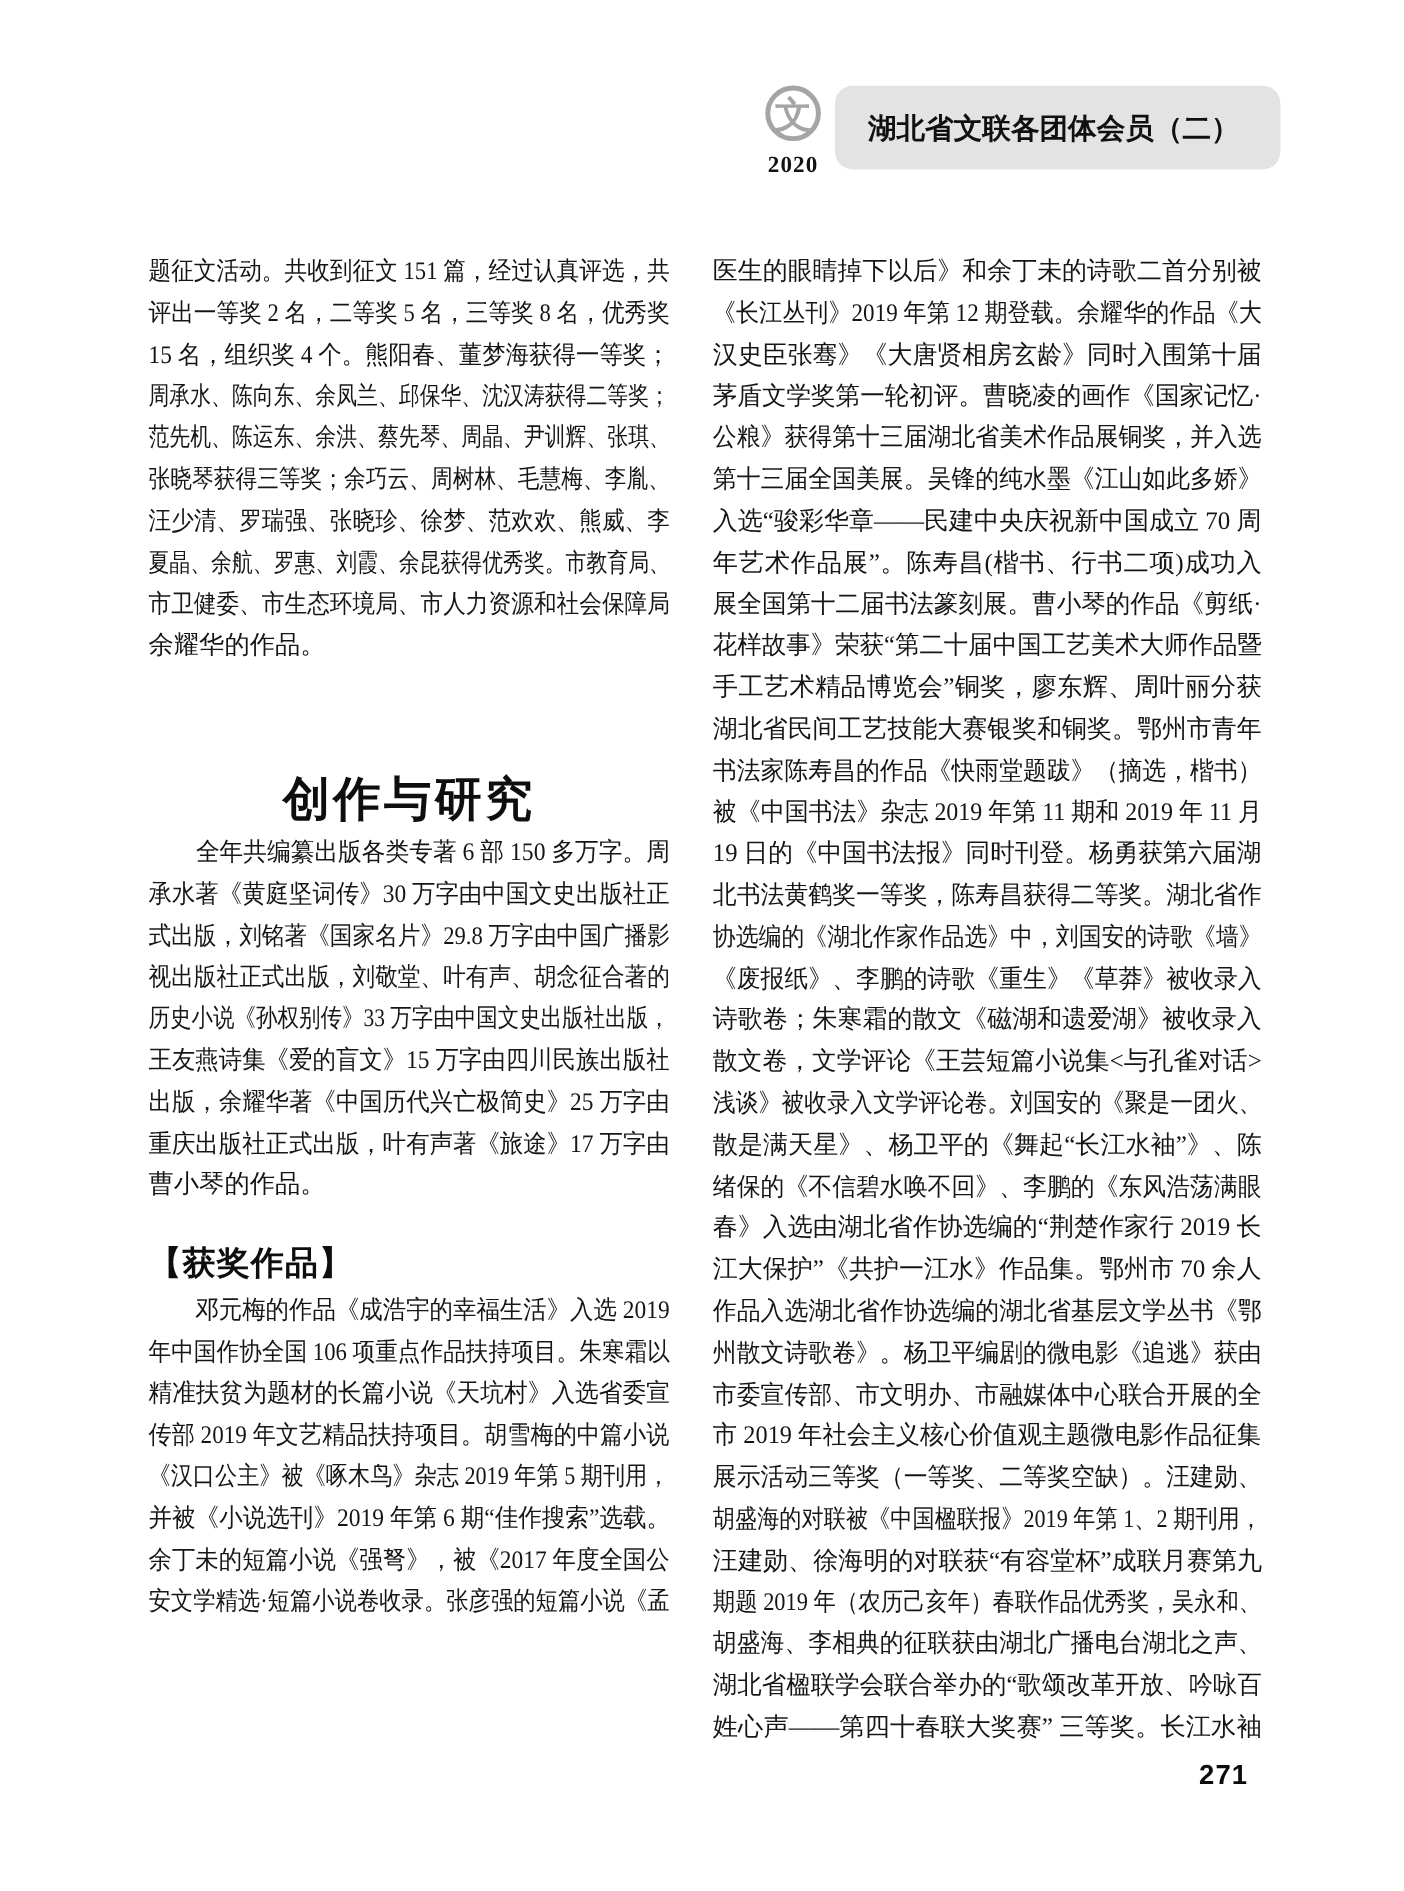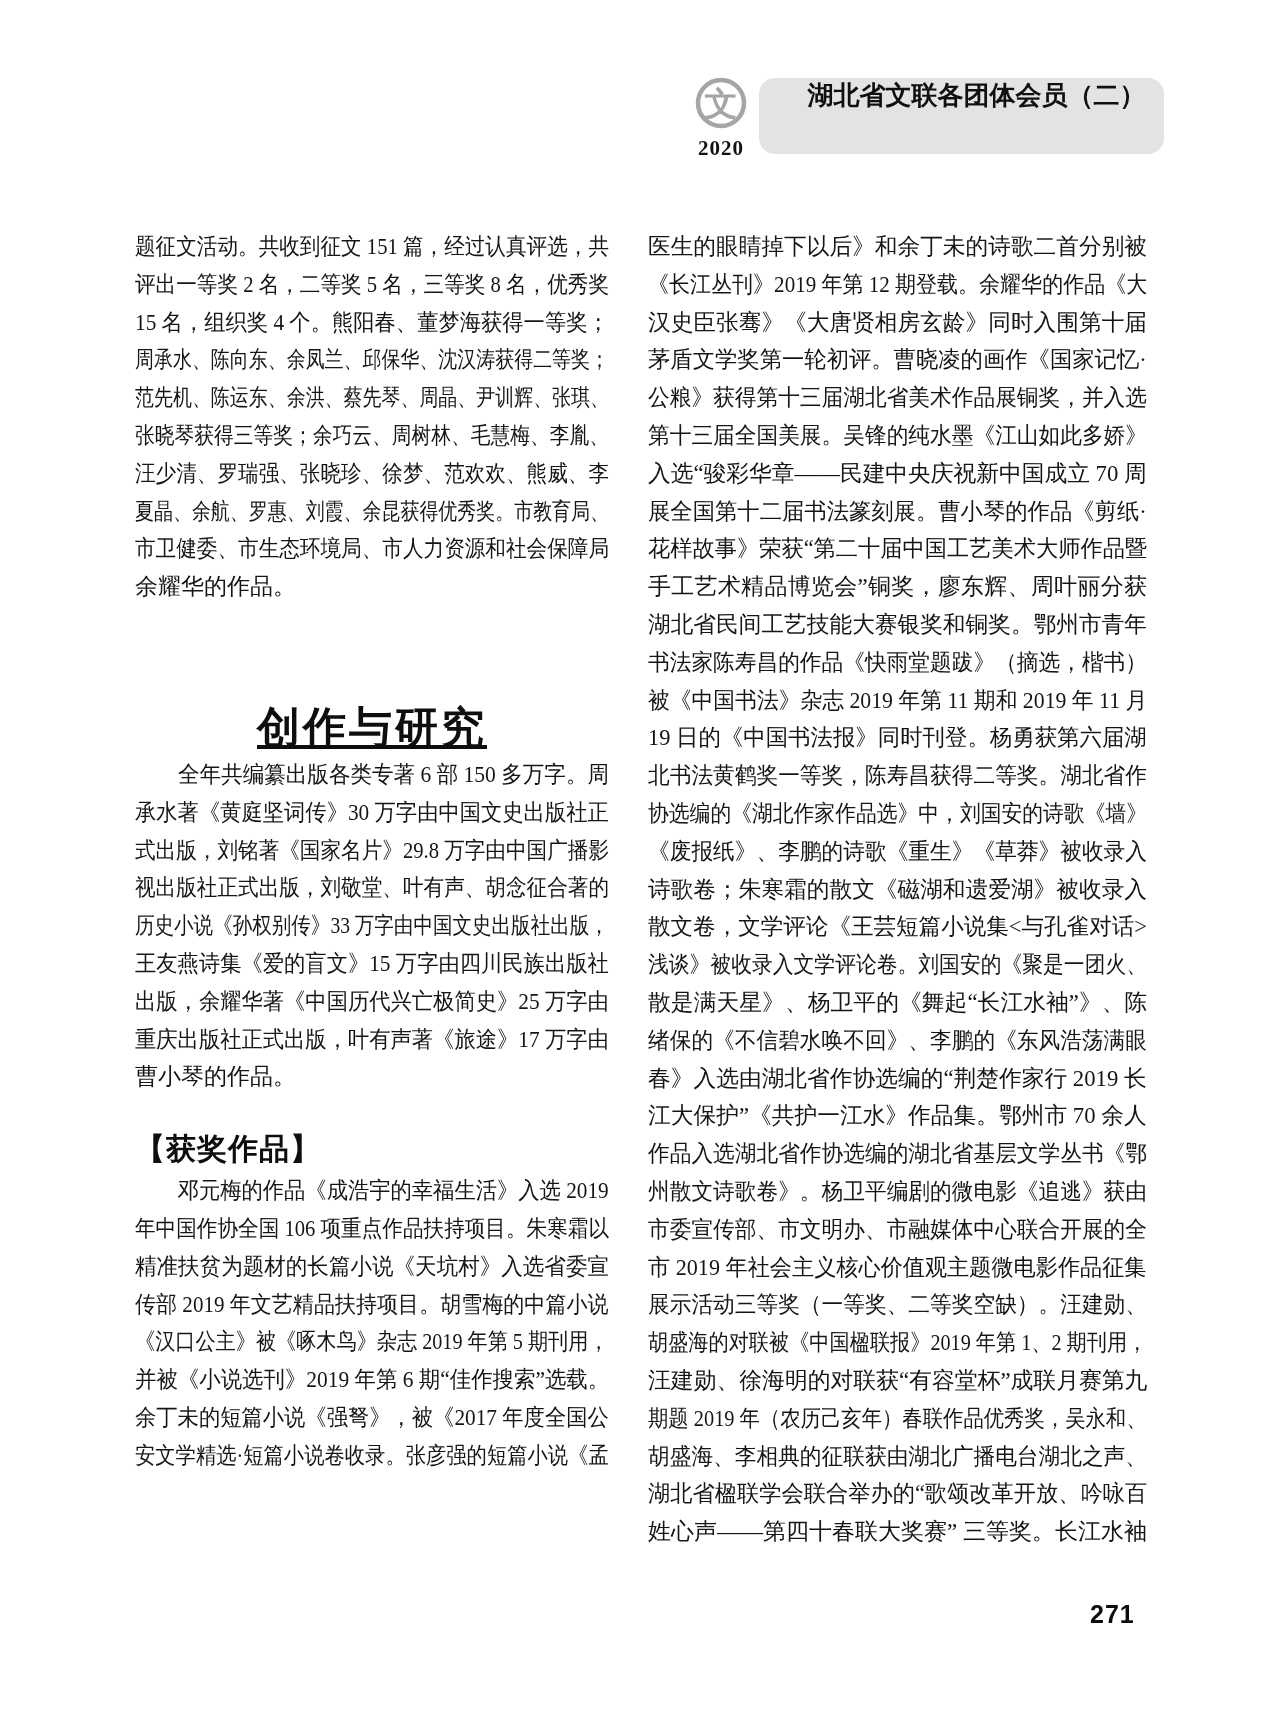--- a/index.html
+++ b/index.html
@@ -6,38 +6,38 @@
   .page{
     position:relative;width:1276px;height:1719px;background:#fff;overflow:hidden;
     font-family:"Liberation Serif", serif;color:#151515;
   }
   
   .header{position:absolute;top:78px;left:692px;right:112px;display:flex;align-items:flex-start;}
   .logo-block{width:58px;flex:0 0 58px;text-align:center;margin-right:9px;margin-top:-2px;}
   .logo-year{font-size:21px;font-weight:bold;letter-spacing:1px;margin-top:0;color:#111;}
   .banner{
     flex:1;background:#e3e3e3;border-radius:16px;height:76px;box-sizing:border-box;
-    padding-left:30px;display:flex;flex-direction:row;justify-content:center;gap:17px;
+    padding-left:30px;display:flex;flex-direction:column;justify-content:center;gap:17px;
   }
   .banner-title{font-family:"Liberation Sans", sans-serif;font-weight:bold;font-size:26px;color:#101010;}
   .banner-sub{font-family:"Liberation Sans", sans-serif;font-weight:bold;font-size:16.5px;color:#1c1c1c;}
   
   .col{position:absolute;top:228px;}
   .col-left{left:135px;width:474px;}
   .col-right{left:648px;width:499px;}
   .para{margin:0;}
   .line{
     font-size:23px;line-height:37.8px;height:37.8px;white-space:nowrap;
     text-align:justify;text-align-last:justify;overflow:visible;
   }
   .flush-last .line:last-child{text-align-last:left;}
   .indent-first .line:first-child{text-indent:2em;}
   .section-title{
     margin:92px 0 0 0;font-family:"Liberation Sans", sans-serif;font-weight:bold;
-    font-size:43px;line-height:58px;text-align:center;letter-spacing:3px;color:#0e0e0e;text-decoration:underline;
+    font-size:43px;line-height:58px;text-align:center;letter-spacing:3px;color:#0e0e0e;
   }
   .sub-heading{
     margin:38px 0 2px 0;font-family:"Liberation Sans", sans-serif;font-weight:bold;
     font-size:30px;line-height:42px;letter-spacing:1px;color:#0e0e0e;
   }
   .sub-heading.second{margin-top:32px;}
   
   .page-number{
     position:absolute;left:1090px;top:1600px;
     font-family:"Liberation Sans", sans-serif;font-weight:bold;font-size:25px;color:#0c0c0c;letter-spacing:1px;
@@ -101,20 +101,21 @@
 
   <div class="col col-right">
     <div class="para">
         <div class="line" style="transform-origin: left center; transform: scaleX(0.986166); text-align-last: left;">医生的眼睛掉下以后》和余丁未的诗歌二首分别被</div>
         <div class="line" style="transform-origin: left center; transform: scaleX(0.913919); text-align-last: left;">《长江丛刊》2019 年第 12 期登载。余耀华的作品《大</div>
         <div class="line" style="transform-origin: left center; transform: scaleX(0.986166); text-align-last: left;">汉史臣张骞》《大唐贤相房玄龄》同时入围第十届</div>
         <div class="line" style="transform-origin: left center; transform: scaleX(0.970817); text-align-last: left;">茅盾文学奖第一轮初评。曹晓凌的画作《国家记忆·</div>
         <div class="line" style="transform-origin: left center; transform: scaleX(0.943289); text-align-last: left;">公粮》获得第十三届湖北省美术作品展铜奖，并入选</div>
         <div class="line" style="transform-origin: left center; transform: scaleX(0.943289); text-align-last: left;">第十三届全国美展。吴锋的纯水墨《江山如此多娇》</div>
         <div class="line" style="transform-origin: left center; transform: scaleX(0.988119); text-align-last: left;">入选“骏彩华章——民建中央庆祝新中国成立 70 周</div>
+        <div class="line">年艺术作品展”。陈寿昌(楷书、行书二项)成功入</div>
         <div class="line" style="transform-origin: left center; transform: scaleX(0.970817); text-align-last: left;">展全国第十二届书法篆刻展。曹小琴的作品《剪纸·</div>
         <div class="line" style="transform-origin: left center; transform: scaleX(0.967054); text-align-last: left;">花样故事》荣获“第二十届中国工艺美术大师作品暨</div>
         <div class="line">手工艺术精品博览会”铜奖，廖东辉、周叶丽分获</div>
         <div class="line" style="transform-origin: left center; transform: scaleX(0.986166); text-align-last: left;">湖北省民间工艺技能大赛银奖和铜奖。鄂州市青年</div>
         <div class="line" style="transform-origin: left center; transform: scaleX(0.943289); text-align-last: left;">书法家陈寿昌的作品《快雨堂题跋》（摘选，楷书）</div>
         <div class="line" style="transform-origin: left center; transform: scaleX(0.946869); text-align-last: left;">被《中国书法》杂志 2019 年第 11 期和 2019 年 11 月</div>
         <div class="line" style="transform-origin: left center; transform: scaleX(0.974609); text-align-last: left;">19 日的《中国书法报》同时刊登。杨勇获第六届湖</div>
         <div class="line" style="transform-origin: left center; transform: scaleX(0.943289); text-align-last: left;">北书法黄鹤奖一等奖，陈寿昌获得二等奖。湖北省作</div>
         <div class="line" style="transform-origin: left center; transform: scaleX(0.903986); text-align-last: left;">协选编的《湖北作家作品选》中，刘国安的诗歌《墙》</div>
         <div class="line" style="transform-origin: left center; transform: scaleX(0.943289); text-align-last: left;">《废报纸》、李鹏的诗歌《重生》《草莽》被收录入</div>

